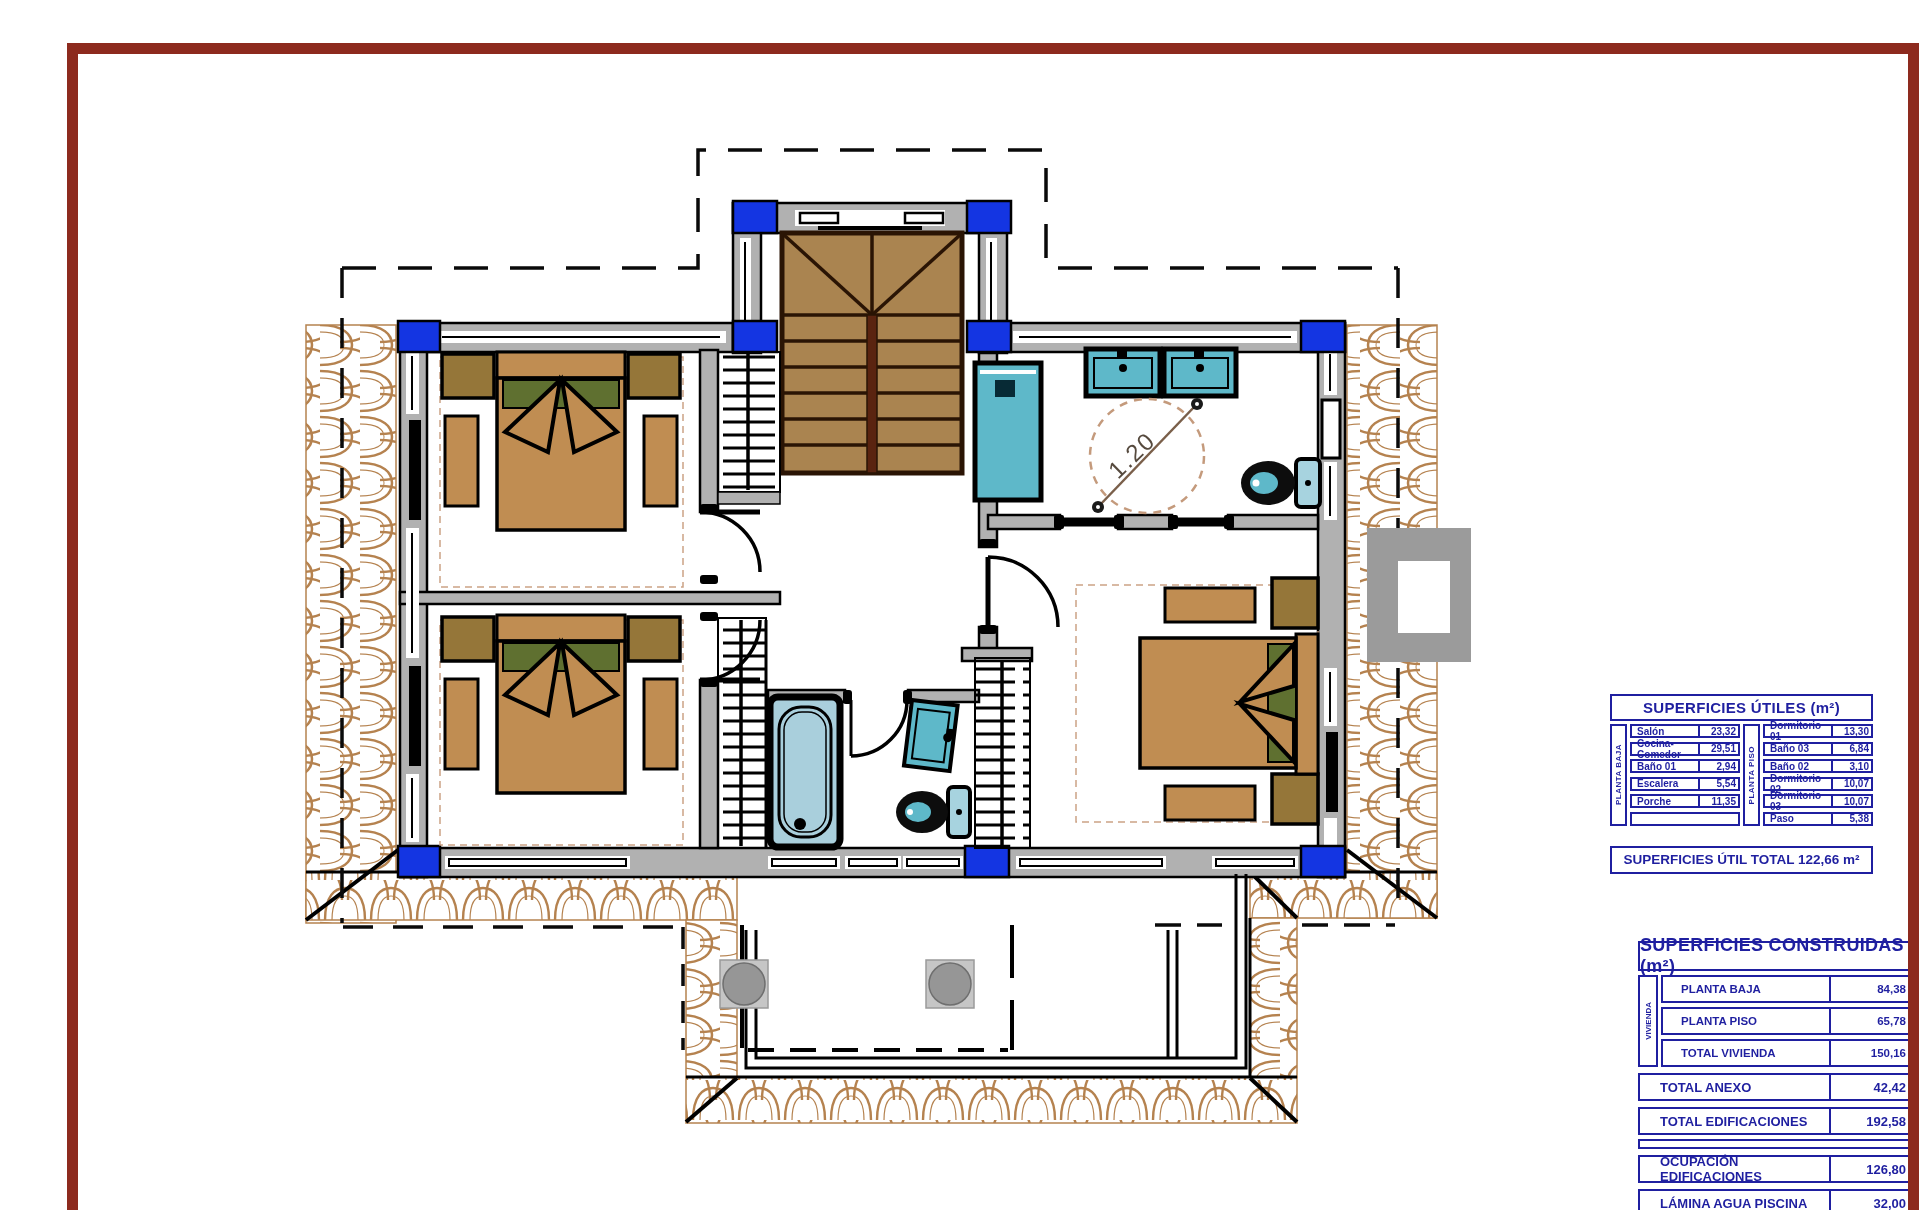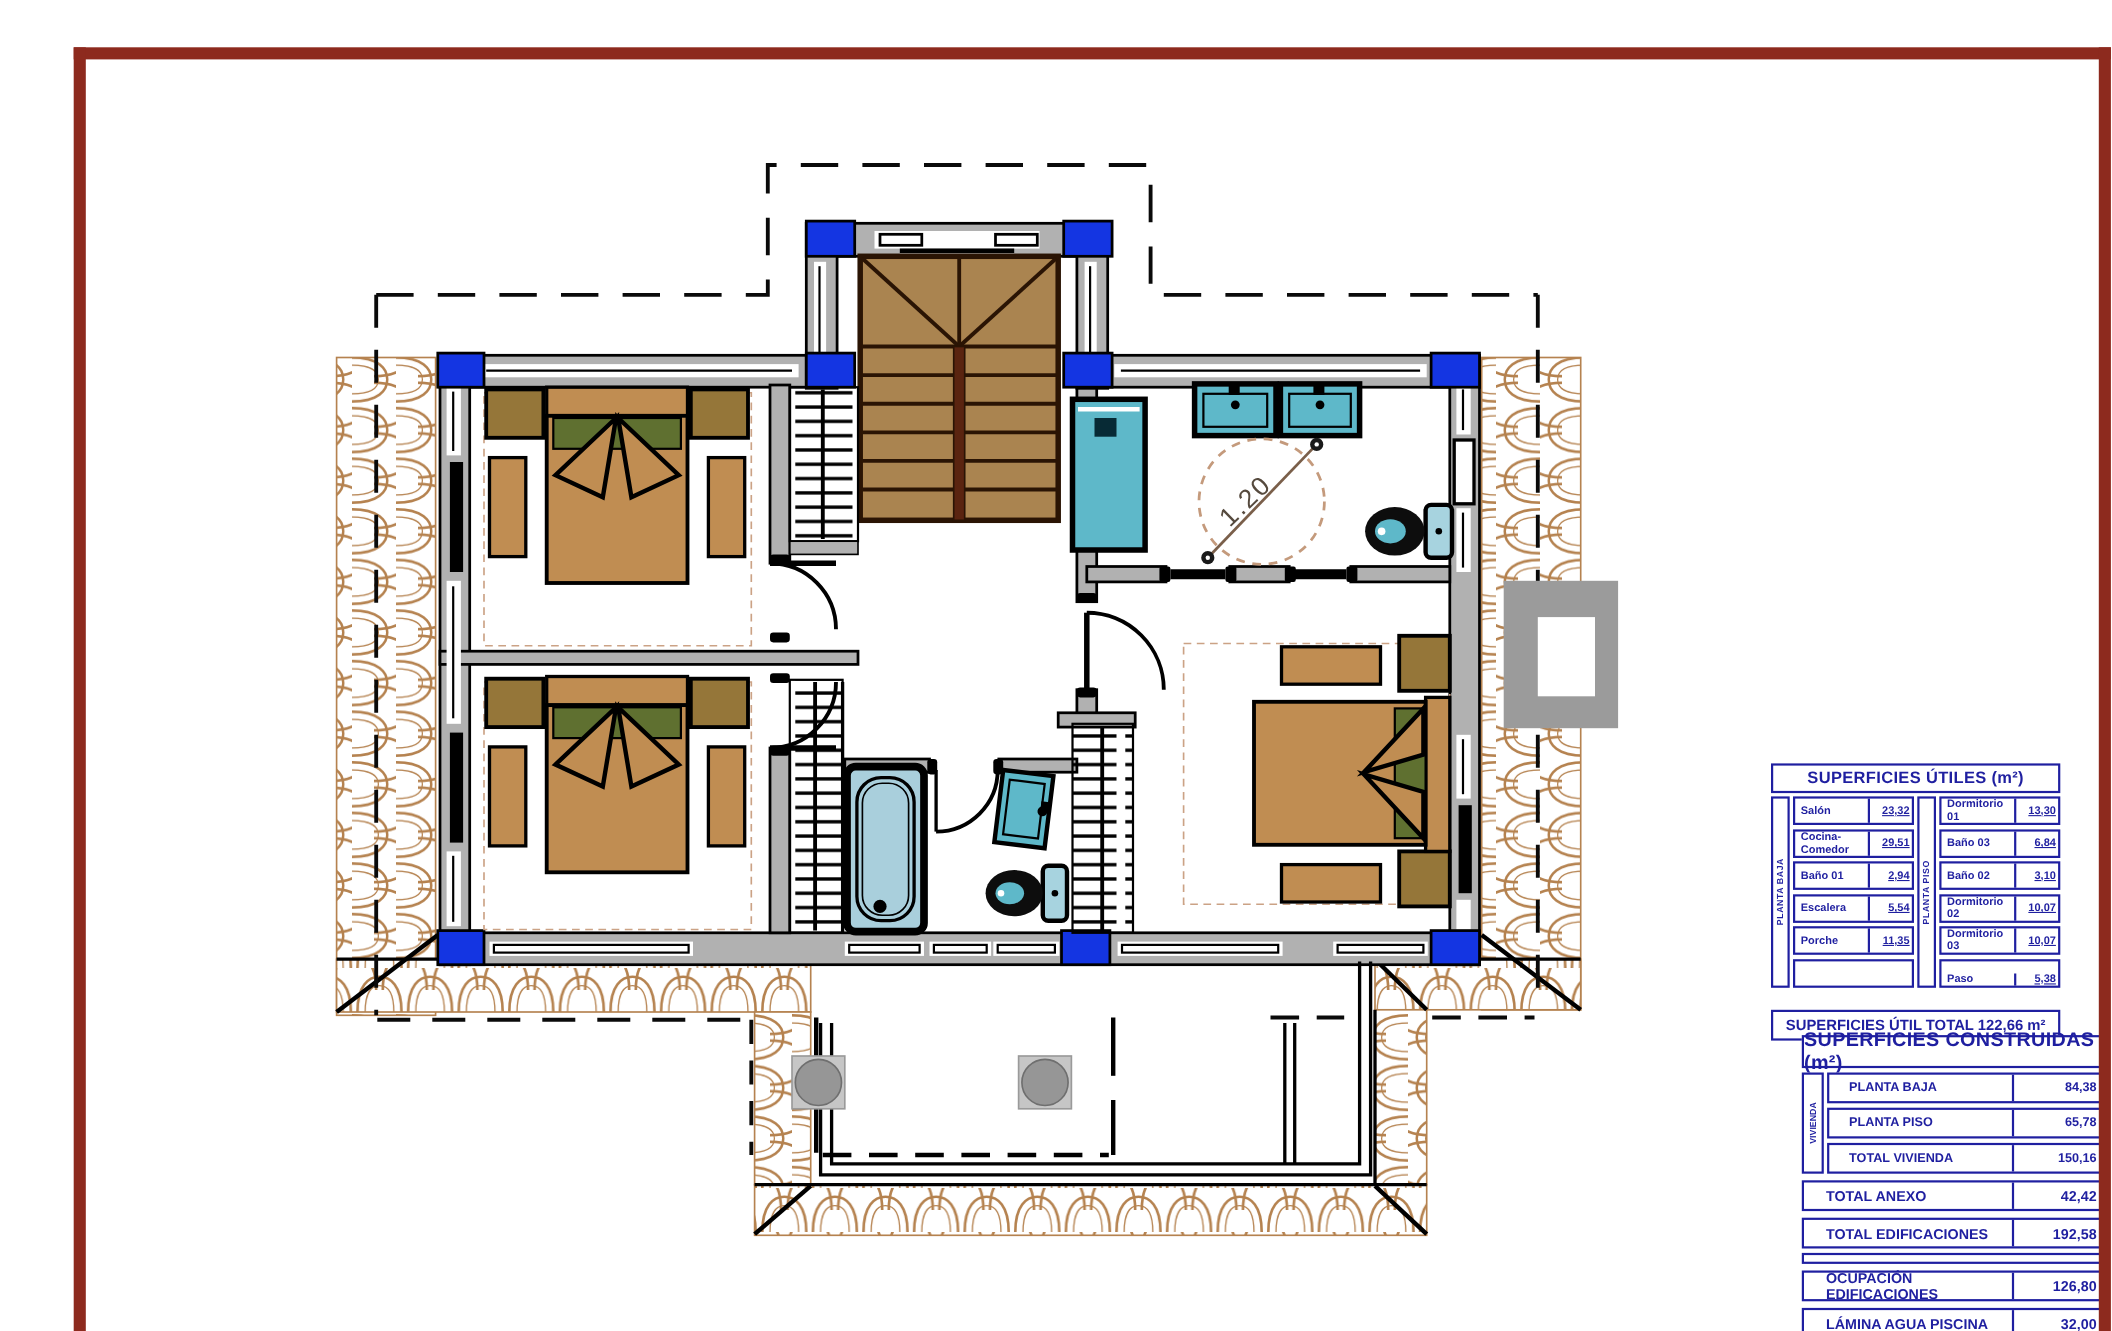--- a/index.html
+++ b/index.html
@@ -15,25 +15,25 @@
   .ttl{display:flex;align-items:center;justify-content:center;font-size:15px;letter-spacing:.3px;}
   #tbl-utiles{left:1610px;top:694px;width:263px;}
   #tbl-utiles .ttl{height:27px;}
   .t1body{display:flex;margin-top:3px;}
   .vstrip{width:18px;display:flex;align-items:center;justify-content:center;
           font-size:8px;letter-spacing:.5px;}
   .vstrip span{writing-mode:vertical-rl;transform:rotate(180deg);white-space:nowrap;}
   .tcol{display:flex;flex-direction:column;}
   .tcol-l{width:118px;margin:0 3px;}
   .tcol-r{width:118px;margin-left:3px;}
-  .trow{height:26px;margin-bottom:3.6px;display:flex;align-items:stretch;font-size:10px;}
+  .trow{height:14px;margin-bottom:3.6px;display:flex;align-items:stretch;font-size:10px;}
   .trow:last-child{margin-bottom:0;align-items:flex-end;}
   .trow .l{flex:1;display:flex;align-items:center;padding-left:5px;}
   .trow .v{width:36px;border-left:2px solid #1f1fa0;display:flex;align-items:center;
-           justify-content:flex-end;padding-right:2px;text-decoration:underline;}
+           justify-content:flex-end;padding-right:2px;}
   .t1foot{height:28px;margin-top:20px;display:flex;align-items:center;justify-content:center;
           font-size:13.5px;}
   #tbl-cons{left:1638px;top:941px;width:280px;}
   #tbl-cons .ttl{height:30px;font-size:18px;}
   .t2group{display:flex;margin-top:4px;}
   .t2strip{width:20px;display:flex;align-items:center;justify-content:center;font-size:8px;}
   .t2strip span{writing-mode:vertical-rl;transform:rotate(180deg);}
   .t2rows{flex:1;margin-left:3px;display:flex;flex-direction:column;}
   .t2row{height:28px;display:flex;align-items:stretch;font-size:11.5px;margin-bottom:4px;}
   .t2row:last-child{margin-bottom:0;}

